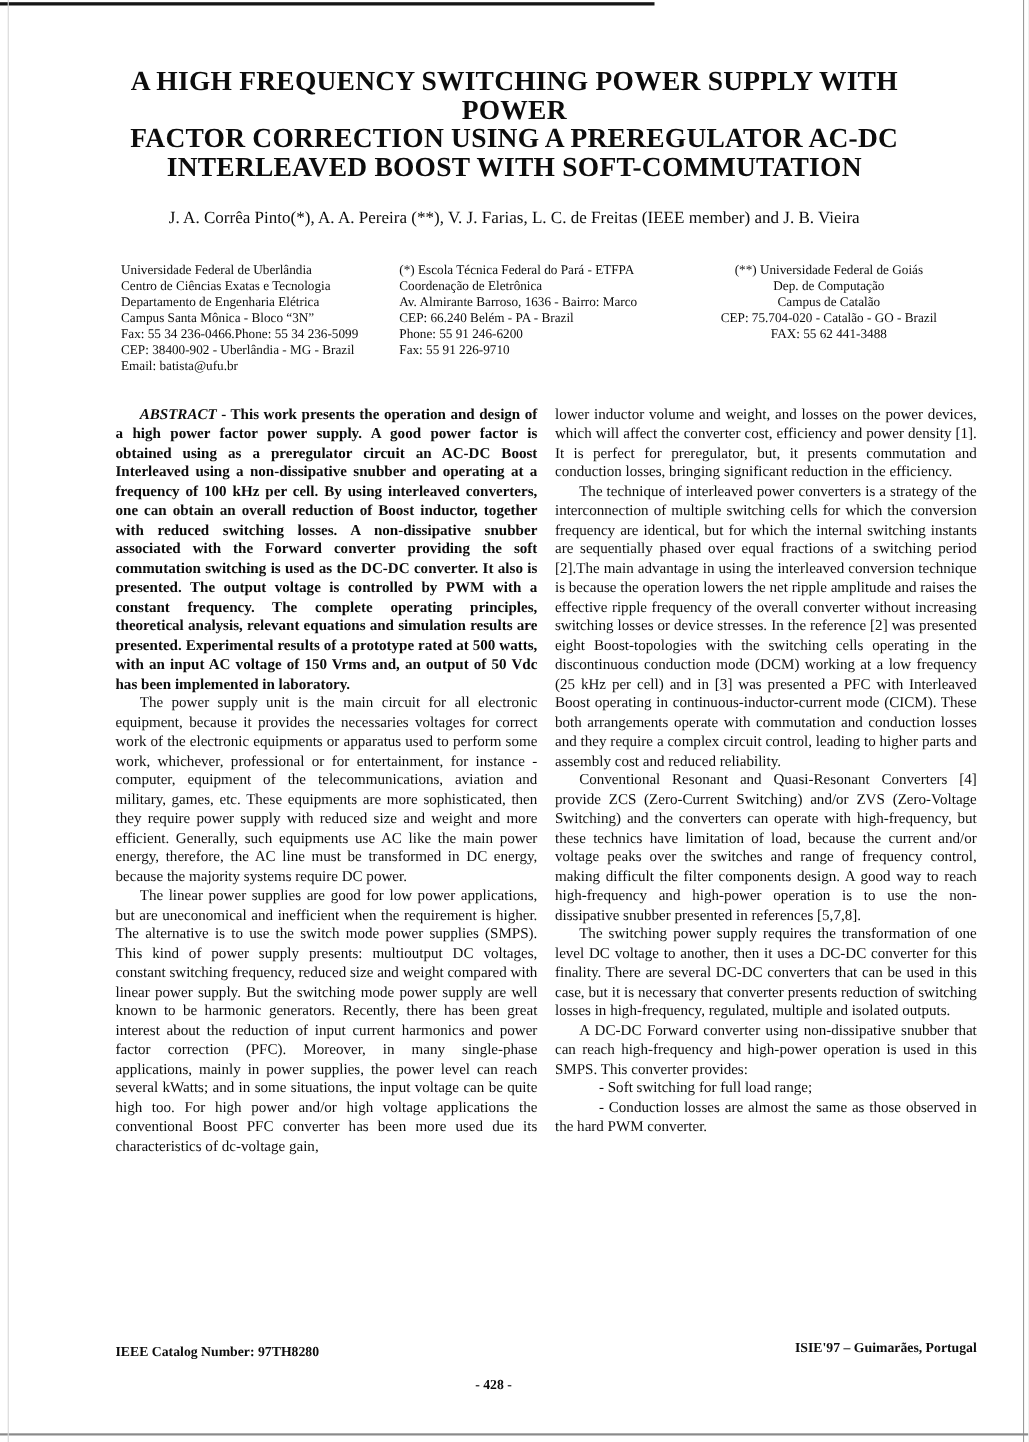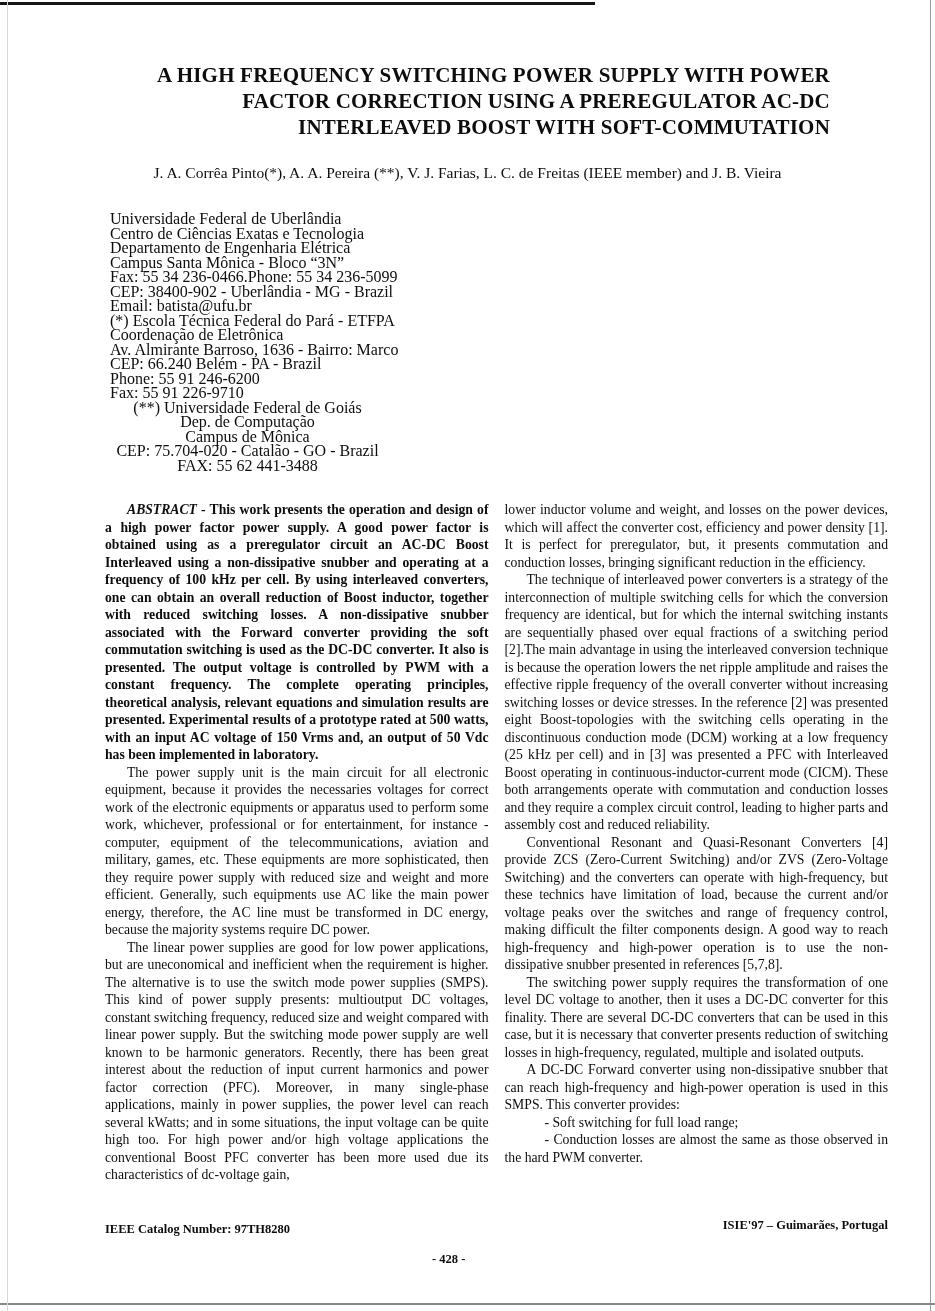--- a/index.html
+++ b/index.html
@@ -13,38 +13,37 @@
     margin:0 auto;
   }
   
   .scan-top{position:absolute;top:2px;left:0;width:595px;height:3px;background:#161616;}
   .scan-right{position:absolute;top:0;right:4px;width:1px;height:1311px;background:#9a9a9a;}
   .scan-bottom{position:absolute;left:0;bottom:6px;width:935px;height:2px;background:#8a8a8a;}
   .scan-left{position:absolute;top:0;left:7px;width:1px;height:1311px;background:#d8d8d8;}
 
   .title-block{
     margin:62px 105px 0 105px;
-    text-align:right;
+    text-align:center;
     font-weight:bold;
-    font-size:21px;
+    font-size:25px;
     line-height:26px;
     letter-spacing:.2px;
   }
   .authors-block{
     margin:20px 105px 0 105px;
     text-align:center;
     font-size:15.5px;
     line-height:25px;
   }
   .affils{
     display:flex;
     margin:27px 0 0 110px;
-    font-size:16px;
+    font-size:12px;
     line-height:14.5px;
-    flex-direction:column;
   }
   .affil-col{white-space:nowrap;}
   .affil-col.c1{width:253px;}
   .affil-col.c2{width:253px;}
   .affil-col.c3{width:275px;text-align:center;}
   .affil-line{display:block;}
 
   .body-cols{
     display:flex;
     gap:16px;
@@ -105,21 +104,21 @@
       <span class="affil-line">(*) Escola Técnica Federal do Pará - ETFPA</span>
       <span class="affil-line">Coordenação de Eletrônica</span>
       <span class="affil-line">Av. Almirante Barroso, 1636 - Bairro: Marco</span>
       <span class="affil-line">CEP: 66.240 Belém - PA - Brazil</span>
       <span class="affil-line">Phone: 55  91  246-6200</span>
       <span class="affil-line">Fax: 55  91  226-9710</span>
     </div>
     <div class="affil-col c3">
       <span class="affil-line">(**) Universidade Federal de Goiás</span>
       <span class="affil-line">Dep. de Computação</span>
-      <span class="affil-line">Campus de Mônica</span>
+      <span class="affil-line">Campus de Catalão</span>
       <span class="affil-line">CEP: 75.704-020 - Catalão - GO - Brazil</span>
       <span class="affil-line">FAX: 55 62 441-3488</span>
     </div>
   </div>
 
   <div class="body-cols">
     <div class="col">
       <p class="abstract"><span class="abstract-label">ABSTRACT</span><span> - This work presents the operation and design of a high power factor power supply. A good power factor is obtained using as a preregulator circuit an AC-DC Boost Interleaved using a non-dissipative snubber and operating at a frequency of 100 kHz per cell. By using interleaved converters, one can obtain an overall reduction of Boost inductor, together with reduced switching losses. A non-dissipative snubber associated with the Forward converter providing the soft commutation switching is used as the DC-DC converter. It also is presented. The output voltage is controlled by PWM with a constant frequency. The complete operating principles, theoretical analysis, relevant equations and simulation results are presented. Experimental results of a prototype rated at 500 watts, with an input AC voltage of 150 Vrms and, an output of 50 Vdc has been implemented in laboratory.</span></p>
       <p>The power supply unit is the main circuit for all electronic equipment, because it provides the necessaries voltages for correct work of the electronic equipments or apparatus used to perform some work, whichever, professional or for entertainment, for instance - computer, equipment of the telecommunications, aviation and military, games, etc. These equipments are more sophisticated, then they require power supply with reduced size and weight and more efficient. Generally, such equipments use AC like the main power energy, therefore, the AC line must be transformed in DC energy, because the majority systems require DC power.</p>
       <p>The linear power supplies are good for low power applications, but are uneconomical and inefficient when the requirement is higher. The alternative is to use the switch mode power supplies (SMPS). This kind of power supply presents: multioutput DC voltages, constant switching frequency, reduced size and weight compared with linear power supply. But the switching mode power supply are well known to be harmonic generators. Recently, there has been great interest about the reduction of input current harmonics and power factor correction (PFC). Moreover, in many single-phase applications, mainly in power supplies, the power level can reach several kWatts; and in some situations, the input voltage can be quite high too. For high power and/or high voltage applications the conventional Boost PFC converter has been more used due its characteristics of dc-voltage gain,</p>

